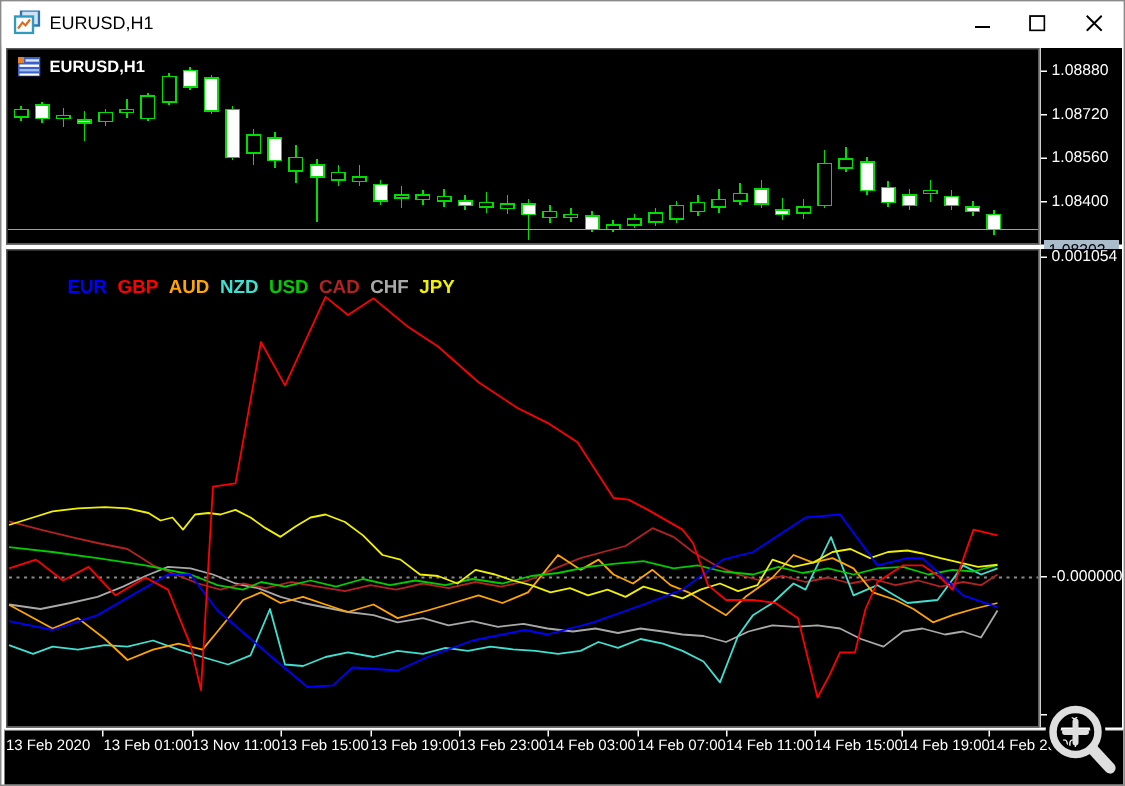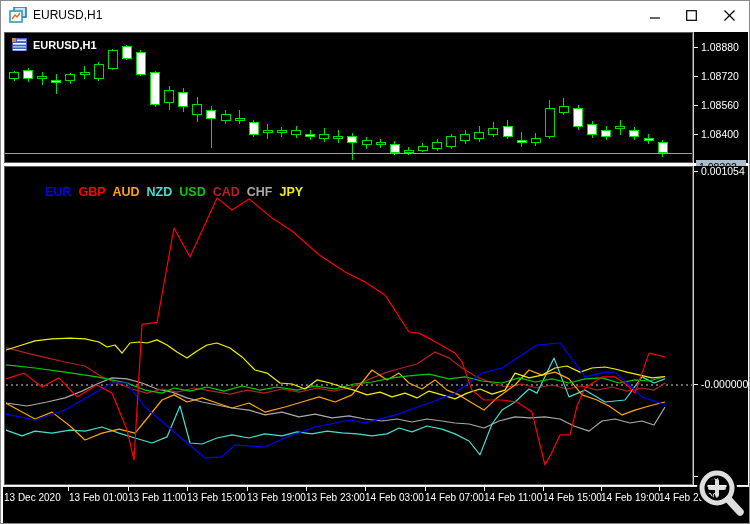--- a/index.html
+++ b/index.html
@@ -221,23 +221,23 @@
         <div class="time-tick" style="left: 125px;"></div>
         <div class="time-tick" style="left: 184px;"></div>
         <div class="time-tick" style="left: 244px;"></div>
         <div class="time-tick" style="left: 303px;"></div>
         <div class="time-tick" style="left: 362px;"></div>
         <div class="time-tick" style="left: 422px;"></div>
         <div class="time-tick" style="left: 481px;"></div>
         <div class="time-tick" style="left: 540px;"></div>
         <div class="time-tick" style="left: 598px;"></div>
         <div class="time-tick" style="left: 656px;"></div>
-        <div class="time-label" style="left: 1px;">13 Dec 2020</div>
+        <div class="time-label" style="left: 1px;">13 Feb 2020</div>
         <div class="time-label" style="left: 66px;">13 Feb 01:00</div>
-        <div class="time-label" style="left: 125px;">13 Feb 11:00</div>
+        <div class="time-label" style="left: 125px;">13 Nov 11:00</div>
         <div class="time-label" style="left: 184px; text-align: center;">13 Feb 15:00</div>
         <div class="time-label" style="left: 244px;">13 Feb 19:00</div>
         <div class="time-label" style="left: 303px;">13 Feb 23:00</div>
         <div class="time-label" style="left: 362px;">14 Feb 03:00</div>
         <div class="time-label" style="left: 422px;">14 Feb 07:00</div>
         <div class="time-label" style="left: 481px;">14 Feb 11:00</div>
         <div class="time-label" style="left: 540px; text-align: right;">14 Feb 15:00</div>
         <div class="time-label" style="left: 598px;">14 Feb 19:00</div>
         <div class="time-label" style="left: 656px;">14 Feb 23:00</div>
       </div>

